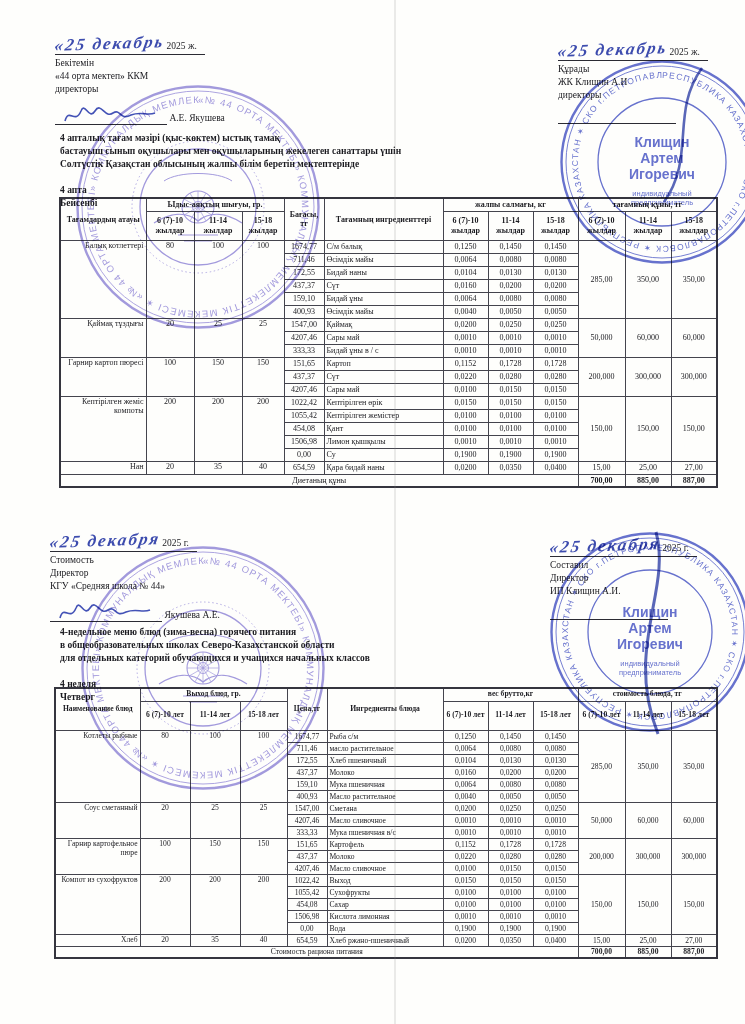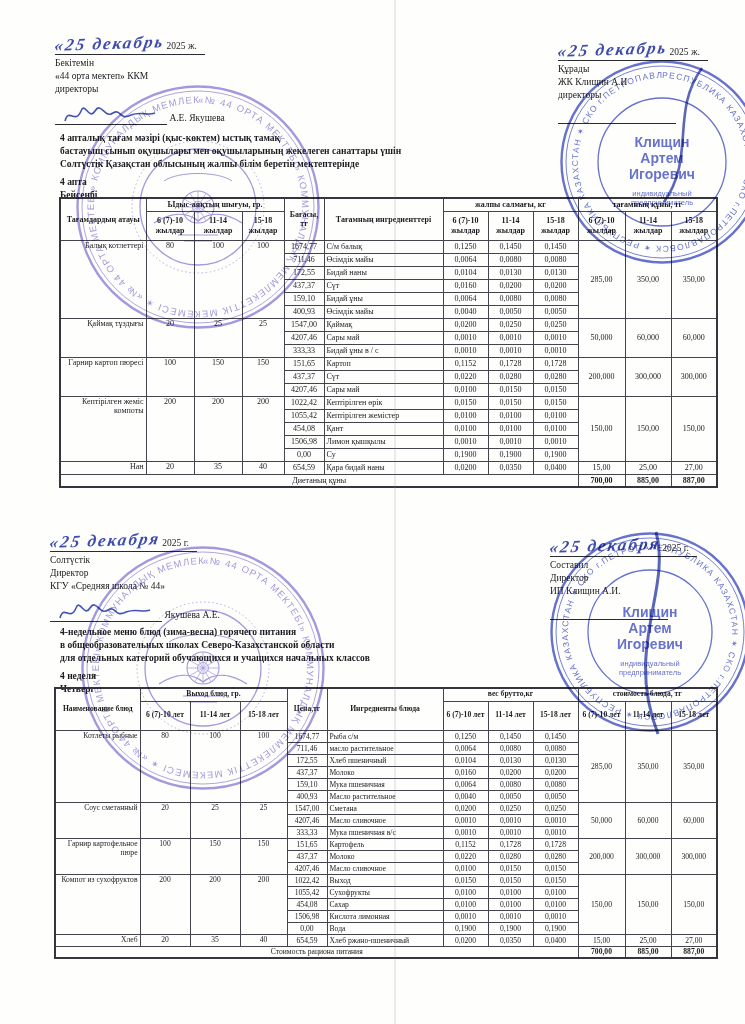--- a/index.html
+++ b/index.html
@@ -14,21 +14,21 @@
   .hand{display:inline-block;font-style:italic;font-weight:bold;font-size:17px;line-height:16px;color:#3d4cae;letter-spacing:2px;transform:skewX(-12deg) rotate(-2deg)}
   .date-suffix{font-size:9.5px}
   .sig-line{white-space:nowrap}
   .signer-row{margin-top:16px;white-space:nowrap}
   .uline{display:inline-block;width:112px;height:10px;border-bottom:1px solid #2b2b33;position:relative;vertical-align:bottom}
   .sig-svg{position:absolute;left:6px;bottom:-5px;overflow:visible}
   .lone-uline{display:inline-block;width:118px;height:10px;border-bottom:1px solid #2b2b33;margin-top:12px}
 
   
   .doc-title{position:absolute;left:60px;width:630px;text-align:left;font-weight:bold;font-size:9.5px;line-height:13px;z-index:2}
-  .doc-title .week{margin-top:5px}
+  .doc-title .week{margin-top:13px}
 
   
   .table-host{position:absolute;z-index:3}
   table.menu{border-collapse:collapse;table-layout:fixed;border:2px solid #35353e;background:rgba(255,255,255,0)}
   .menu th,.menu td{border:1px solid #44444d;padding:0 2px;overflow:hidden}
   .t1{font-size:8px}
   .t2{font-size:7.6px}
   .hc{font-weight:bold;text-align:center;vertical-align:middle;line-height:1.15}
   .menu thead tr:first-child th{height:13px}
   .menu thead tr:last-child th{height:29px}
@@ -297,21 +297,21 @@
           </tr>
         </tbody>
       </table>
     </div>
 
   <div class="sig-block" style="left:50px;top:533px">
     <div class="date-row">
       <span class="hand">«25 декабря</span>
       <span class="date-suffix">2025 г.</span>
     </div>
-    <div class="sig-line">Солтүстік</div>
+    <div class="sig-line">Стоимость</div>
     <div class="sig-line">Директор</div>
     <div class="sig-line">КГУ «Средняя школа № 44»</div>
     <div class="signer-row">
       <span class="uline">
         <svg class="sig-svg" width="96" height="26">
           <path d="M4,18 C8,4 14,22 20,8 C24,-2 28,18 34,8 C40,-2 44,16 52,10 C60,5 58,18 70,12 C80,8 86,13 94,10" fill="none" stroke="#2f3fae" stroke-width="1.6" opacity="0.9"></path>
         </svg>
       </span>
       <span>Якушева А.Е.</span>
     </div>

